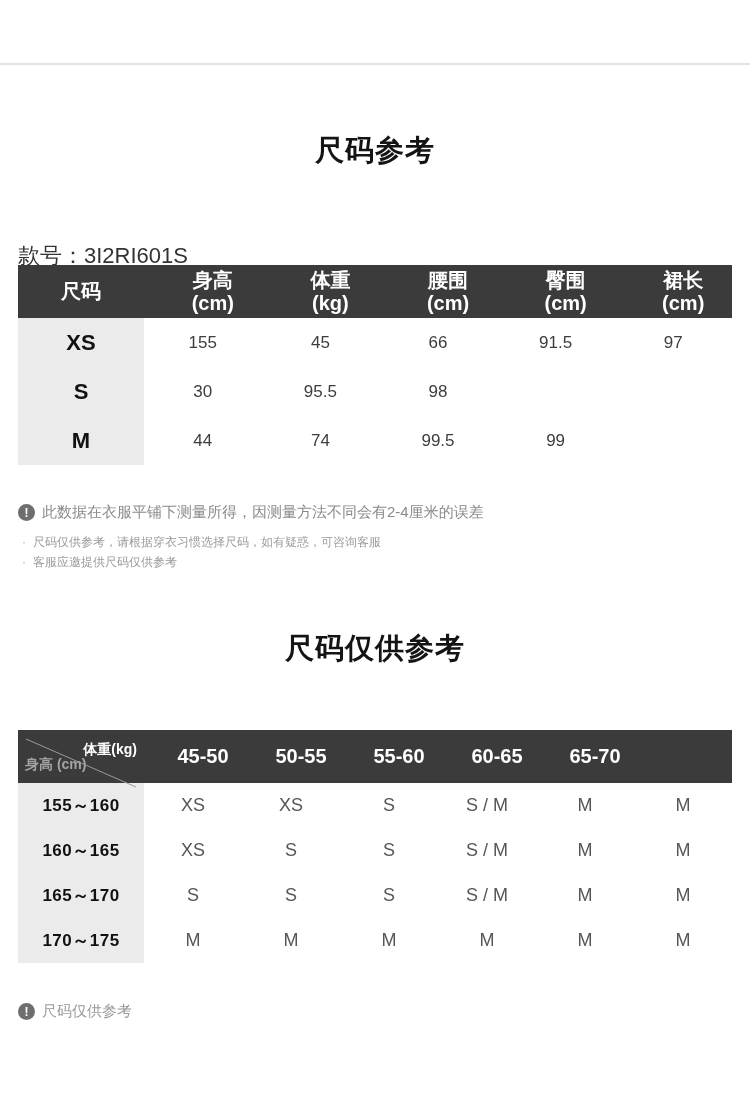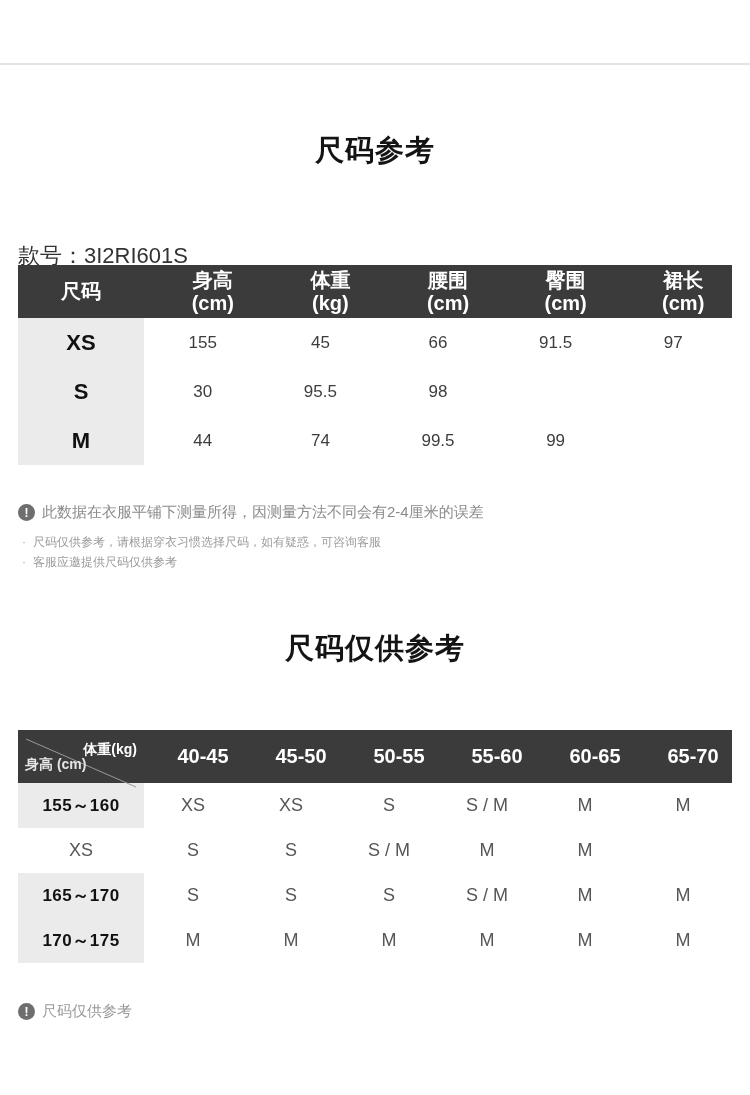--- a/index.html
+++ b/index.html
@@ -32,21 +32,21 @@
   .t1-body .size-col{font-size:22px;}
   .t2-body .size-col{font-size:17px;letter-spacing:0.5px;}
   .t1-body .val{font-size:17px;color:#3d3d3d;}
   .t2-body .val{font-size:18px;color:#565656;}
 
   .hdr2-num{font-weight:400;font-size:21px;}
 
   .corner{position:relative;background:#3b3b3b;}
   .corner svg{position:absolute;top:0;left:0;}
   .corner .c-top{position:absolute;top:11px;right:7px;font-size:14px;font-weight:700;color:#fff;}
-  .corner .c-bottom{position:absolute;bottom:9px;left:7px;font-size:14px;font-weight:700;color:#e5e5e5;}
+  .corner .c-bottom{position:absolute;bottom:9px;left:7px;font-size:14px;font-weight:700;color:#a3a3a3;}
 
   .note-line{position:absolute;left:18px;display:flex;align-items:center;}
   #note-primary{top:503px;color:#8a8a8a;font-size:15px;}
   #footer-note{top:1002px;color:#999;font-size:15px;}
   .excl-icon{flex:0 0 auto;width:17px;height:17px;border-radius:50%;background:#6e6e6e;color:#fff;font-size:12px;font-weight:700;display:inline-flex;align-items:center;justify-content:center;margin-right:7px;line-height:1;}
 
   .sub-notes{position:absolute;top:532px;left:22px;font-size:12px;color:#9b9b9b;line-height:20px;}
   .sub-note{display:flex;align-items:flex-start;}
   .sub-note .bullet{margin-right:7px;color:#aaa;}
 </style>
@@ -132,38 +132,38 @@
 
   <div id="table2" class="tbl">
     <div class="t2-row hdr">
       <div class="corner">
         <svg width="126" height="65">
           <line x1="8" y1="9" x2="118" y2="57" stroke="#9a9a9a" stroke-width="1"></line>
         </svg>
         <span class="c-top">体重(kg)</span>
         <span class="c-bottom">身高 (cm)</span>
       </div>
-      <div class="cell hdr2-num">40-45</div>
       <div class="cell hdr2-num">45-50</div>
       <div class="cell hdr2-num">50-55</div>
       <div class="cell hdr2-num">55-60</div>
       <div class="cell hdr2-num">60-65</div>
       <div class="cell hdr2-num">65-70</div>
     </div>
     <div class="t2-body">
       <div class="t2-row">
         <div class="cell size-col">155～160</div>
         <div class="cell val">XS</div>
         <div class="cell val">XS</div>
         <div class="cell val">S</div>
         <div class="cell val">S / M</div>
         <div class="cell val">M</div>
         <div class="cell val">M</div>
       </div>
       <div class="t2-row">
+        <div class="cell size-col">160～165</div>
         <div class="cell val">XS</div>
         <div class="cell val">S</div>
         <div class="cell val">S</div>
         <div class="cell val">S / M</div>
         <div class="cell val">M</div>
         <div class="cell val">M</div>
       </div>
       <div class="t2-row">
         <div class="cell size-col">165～170</div>
         <div class="cell val">S</div>

